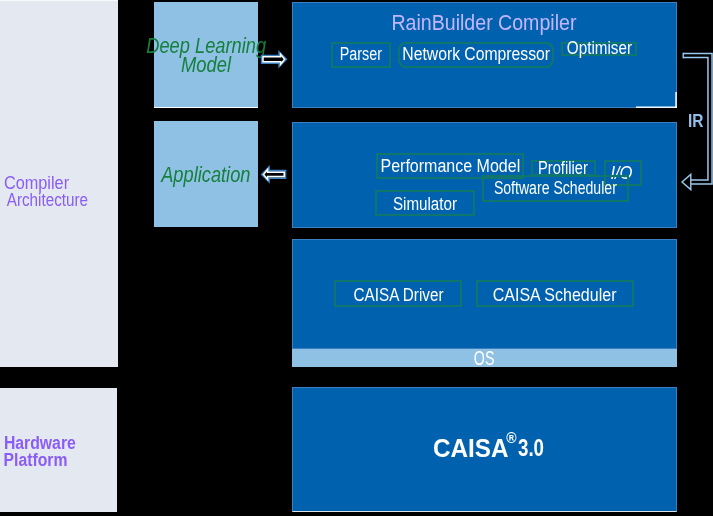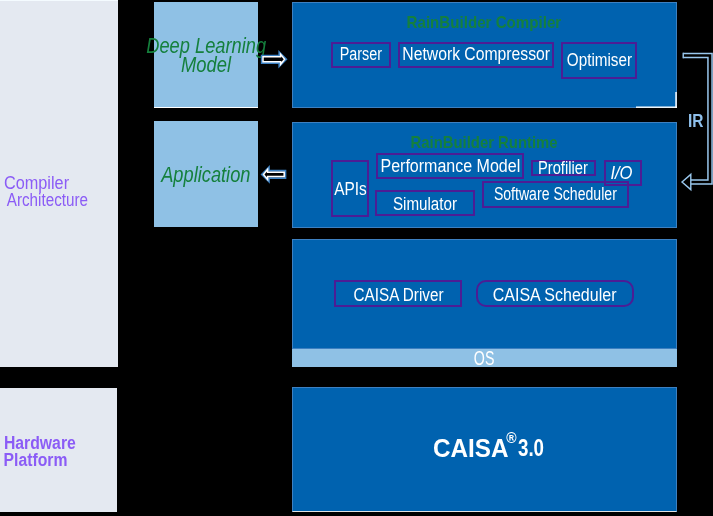--- a/index.html
+++ b/index.html
@@ -2,24 +2,24 @@
 <html><head>
 <meta charset="utf-8">
 <style>
 html,body{margin:0;padding:0;background:#000;}
 #c{position:relative;width:713px;height:516px;background:#000;overflow:hidden;
    font-family:"Liberation Sans",sans-serif;}
 .abs{position:absolute;}
 .gray{background:#e4e9f1;}
 .lblue{background:#8fc1e5;}
 .dblue{background:#0062af;border:1px solid #3d80c1;box-sizing:border-box;}
-.wbox{position:absolute;border:2px solid #4c1d95;color:#fff;font-size:17.5px;
+.wbox{position:absolute;border:2px solid #0f766e;color:#fff;font-size:17.5px;
       display:flex;align-items:center;justify-content:center;box-sizing:border-box;}
 .wbox span{white-space:nowrap;}
-.title{position:absolute;left:0;width:100%;color:#15803d;font-weight:bold;font-size:17px;
+.title{position:absolute;left:0;width:100%;color:#c4b5fd;font-weight:normal;font-size:22px;
        line-height:17.5px;text-align:center;}
 .title span{display:inline-block;white-space:nowrap;}
 .blueTxt{position:absolute;left:0;width:117px;color:#8b5cf6;font-size:17.5px;
          line-height:17.5px;}
 .ltxt{position:absolute;color:#15803d;font-size:22px;line-height:19.6px;text-align:center;font-style:italic;}
 .ltxt span{display:inline-block;white-space:nowrap;}
 </style>
 </head>
 <body>
 <div id="c">
@@ -34,53 +34,49 @@
   <div class="abs lblue" style="left:154px;top:2px;width:103.5px;height:106.3px;border-bottom:1px solid #fff;box-sizing:border-box;"></div>
   <div class="ltxt" style="left:128px;top:35.7px;width:155.5px;"><span style="transform:scaleX(0.83);">Deep Learning</span><br><span style="transform:scaleX(0.835);">Model</span></div>
   <div class="abs lblue" style="left:154px;top:121px;width:103.5px;height:105.9px;"></div>
   <div class="ltxt" style="left:128px;top:165px;width:155.5px;"><span style="transform:scaleX(0.83);">Application</span></div>
 
   <div class="abs dblue" style="left:291.5px;top:2px;width:385.5px;height:105.7px;"></div>
   <div class="title" style="left:291.5px;width:385.5px;top:13.5px;"><span style="transform:scaleX(0.89);">RainBuilder Compiler</span></div>
   <div class="wbox" style="left:330.5px;top:41.6px;width:60.7px;height:26.4px;">
       <span style="transform:scaleX(0.82);">Parser</span>
     </div>
-  <div class="wbox" style="left:398.3px;top:41.6px;width:155.8px;height:26.4px;">
+  <div class="wbox" style="left:398.3px;top:41.6px;width:155.8px;height:26.4px;border-radius:8px;">
       <span style="transform:scaleX(0.899);">Network Compressor</span>
     </div>
-  <div class="wbox" style="left:560.9px;top:41.6px;width:76.5px;height:37px;">
+  <div class="wbox" style="left:560.9px;top:41.6px;width:76.5px;height:14px;">
       <span style="transform:scaleX(0.870);">Optimiser</span>
     </div>
 
   <div class="abs dblue" style="left:291.5px;top:122.3px;width:385.5px;height:105.4px;"></div>
-  <div class="title" style="left:291.5px;width:385.5px;top:133.9px;"><span style="transform:scaleX(0.875);">RainBuilder Runtime</span></div>
-  <div class="wbox" style="left:330.5px;top:160.4px;width:38.5px;height:56.5px;padding-top:1.5px;">
-      <span style="transform:translateX(1px) scaleX(0.88);">APIs</span>
-    </div>
   <div class="wbox" style="left:375.6px;top:153px;width:148.7px;height:26px;">
       <span style="transform:scaleX(0.915);">Performance Model</span>
     </div>
   <div class="wbox" style="left:530.7px;top:160.4px;width:65.6px;height:16px;">
       <span style="transform:translateX(-0.8px) scaleX(0.84);">Profilier</span>
     </div>
   <div class="wbox" style="left:603.5px;top:160.4px;width:38.1px;height:26px;font-style:italic;">
       <span style="transform:translateX(-1.2px) scaleX(0.95);">I/O</span>
     </div>
   <div class="wbox" style="left:375.4px;top:190.4px;width:100.1px;height:26px;padding-top:2.7px;">
       <span style="transform:scaleX(0.868);">Simulator</span>
     </div>
-  <div class="wbox" style="left:482.4px;top:181px;width:146.9px;height:26.6px;padding-top:0;">
+  <div class="wbox" style="left:482.4px;top:175px;width:146.9px;height:26.6px;padding-top:0;">
       <span style="transform:scaleX(0.805);">Software Scheduler</span>
     </div>
 
   <div class="abs dblue" style="left:291.5px;top:238.5px;width:385.5px;height:110.9px;"></div>
   <div class="wbox" style="left:334px;top:280.3px;width:127.6px;height:27px;padding-top:3.4px;">
       <span style="transform:translateX(1px) scaleX(0.873);">CAISA Driver</span>
     </div>
-  <div class="wbox" style="left:475.8px;top:280.3px;width:158.5px;height:27px;padding-top:3.4px;border-radius:10px;">
+  <div class="wbox" style="left:475.8px;top:280.3px;width:158.5px;height:27px;padding-top:3.4px;">
       <span style="transform:scaleX(0.915);">CAISA Scheduler</span>
     </div>
   <div class="abs" style="left:291.5px;top:349.4px;width:385.5px;height:17.5px;background:#8fc1e5;color:#fff;font-size:19.5px;display:flex;align-items:center;justify-content:center;">
       <span style="display:inline-block;transform:scaleX(0.73);white-space:nowrap;">OS</span>
     </div>
 
   <div class="abs dblue" style="left:291.5px;top:386.5px;width:385.5px;height:125.8px;border-bottom:1.5px solid #e2e2e2;box-sizing:border-box;"></div>
   <div class="abs" style="left:433.3px;top:435.6px;color:#fff;font-weight:bold;font-size:25.7px;line-height:25.7px;white-space:nowrap;transform:scaleX(0.945);transform-origin:0 0;">CAISA</div>
   <div class="abs" style="left:506.3px;top:431.3px;color:#fff;font-weight:bold;font-size:14px;line-height:14px;">®</div>
   <div class="abs" style="left:517.7px;top:435.9px;color:#fff;font-weight:bold;font-size:24px;line-height:24px;white-space:nowrap;transform:scaleX(0.78);transform-origin:0 0;">3.0</div>

